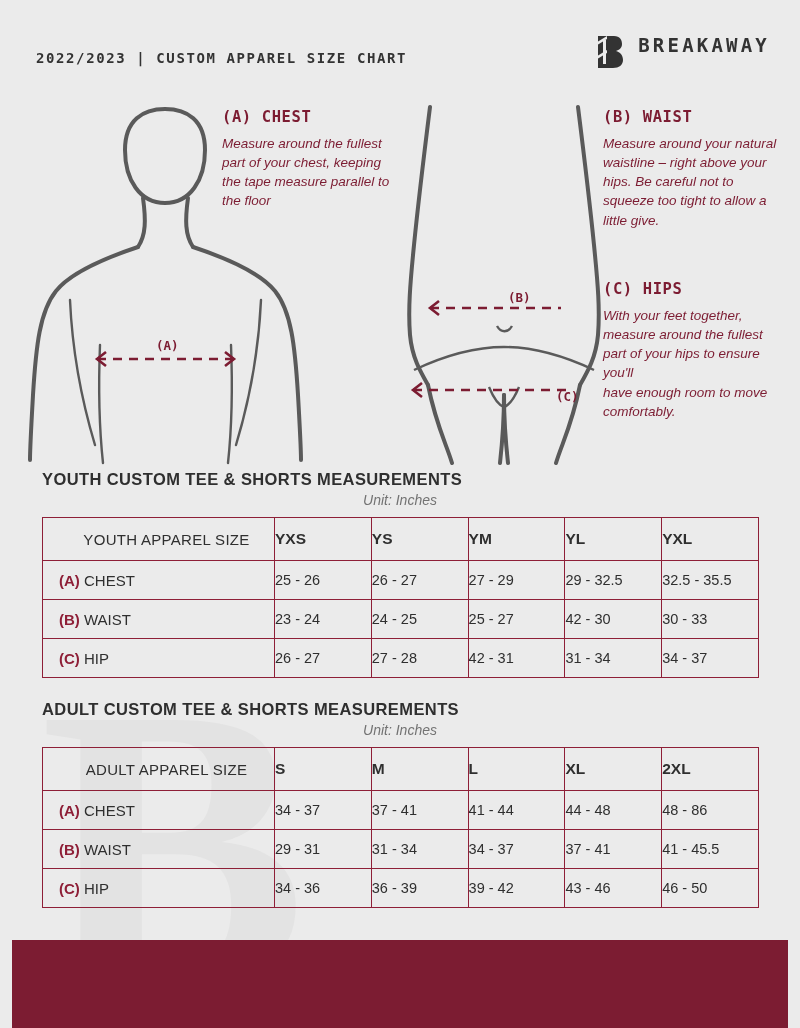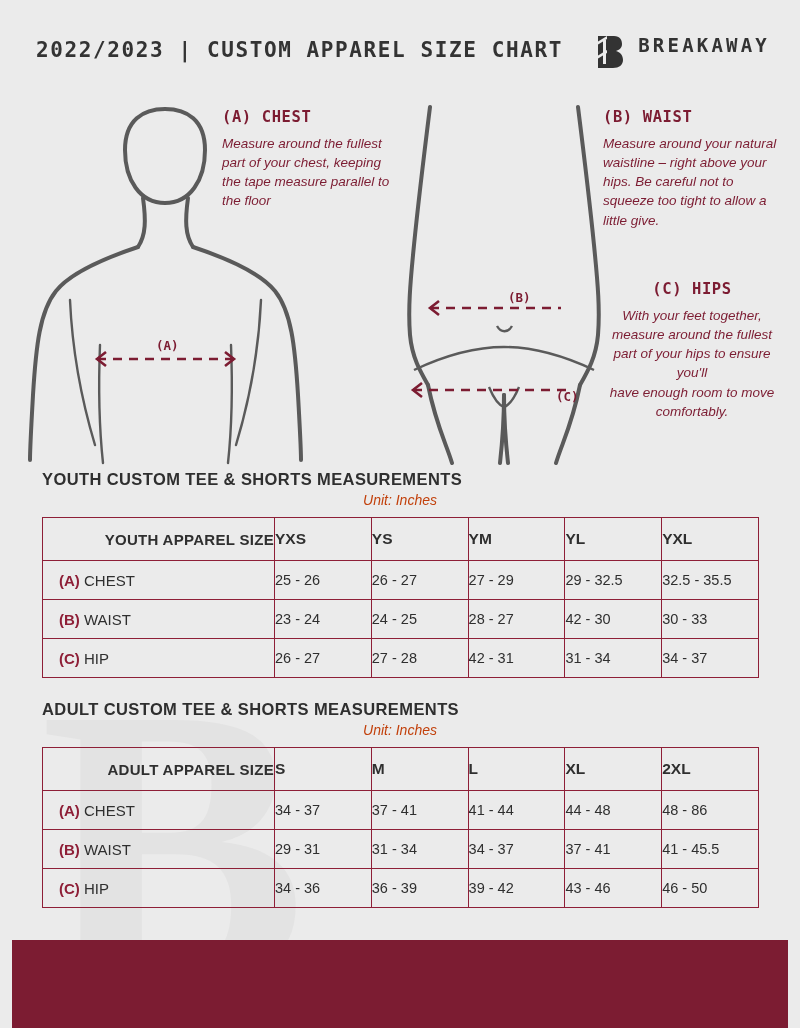--- a/index.html
+++ b/index.html
@@ -40,25 +40,26 @@
   
   .header {
     position: absolute;
     top: 38px;
     left: 36px;
     right: 30px;
     height: 40px;
   }
   .header-title {
     font-family: "DejaVu Sans Mono", monospace;
-    font-size: 21px;
+    font-size: 14px;
     font-weight: bold;
     letter-spacing: 1.6px;
     color: #333333;
     white-space: nowrap;
+    margin-top: 12px;
   }
   .brand {
     position: absolute;
     right: 0;
     top: -4px;
     display: flex;
     align-items: flex-start;
     gap: 14px;
   }
   .brand-mark {
@@ -97,21 +98,21 @@
   }
   .callout-body {
     font-family: "Liberation Sans", sans-serif;
     font-style: italic;
     font-size: 13.5px;
     line-height: 1.42;
     color: #7c1c32;
   }
   .callout-a { left: 222px; top: 13px; width: 170px; }
   .callout-b { left: 603px; top: 13px; width: 175px; }
-  .callout-c { left: 603px; top: 185px; width: 178px; text-align: center; }
+  .callout-c { left: 603px; top: 185px; width: 178px; }
 
   .marker-label {
     position: absolute;
     font-family: "DejaVu Sans Mono", monospace;
     font-size: 12.5px;
     font-weight: bold;
     color: #7c1c32;
   }
 
   
@@ -123,21 +124,21 @@
     font-family: "Liberation Sans", sans-serif;
     font-weight: bold;
     font-size: 16.5px;
     letter-spacing: 0.4px;
     color: #2f2f2f;
   }
   .table-sub {
     text-align: center;
     font-style: italic;
     font-size: 14px;
-    color: #c2410c;
+    color: #737373;
     margin-top: 3px;
     margin-bottom: 9px;
   }
 
   table {
     width: 716px;
     border-collapse: collapse;
     table-layout: fixed;
   }
   table td, table th {
@@ -151,23 +152,23 @@
   }
   col.first { width: 232px; }
   col.data { width: 96.8px; }
 
   thead td {
     height: 42px;
     font-weight: bold;
     font-size: 15.5px;
   }
   thead td.rowhead {
-    text-align: right;
+    text-align: center;
     padding-left: 16px;
-    font-weight: bold;
+    font-weight: normal;
     font-size: 15px;
     letter-spacing: 0.3px;
   }
   tbody td.rowhead {
     text-align: left;
     padding-left: 16px;
     font-size: 15px;
   }
   .tag {
     color: #8e1f37;
@@ -308,21 +309,21 @@
           <td>25 - 26</td>
           <td>26 - 27</td>
           <td>27 - 29</td>
           <td>29 - 32.5</td>
           <td>32.5 - 35.5</td>
         </tr>
         <tr>
           <td class="rowhead"><span class="tag">(B)</span> <span>WAIST</span></td>
           <td>23 - 24</td>
           <td>24 - 25</td>
-          <td>28 - 27</td>
+          <td>25 - 27</td>
           <td>42 - 30</td>
           <td>30 - 33</td>
         </tr>
         <tr>
           <td class="rowhead"><span class="tag">(C)</span> <span>HIP</span></td>
           <td>26 - 27</td>
           <td>27 - 28</td>
           <td>42 - 31</td>
           <td>31 - 34</td>
           <td>34 - 37</td>

